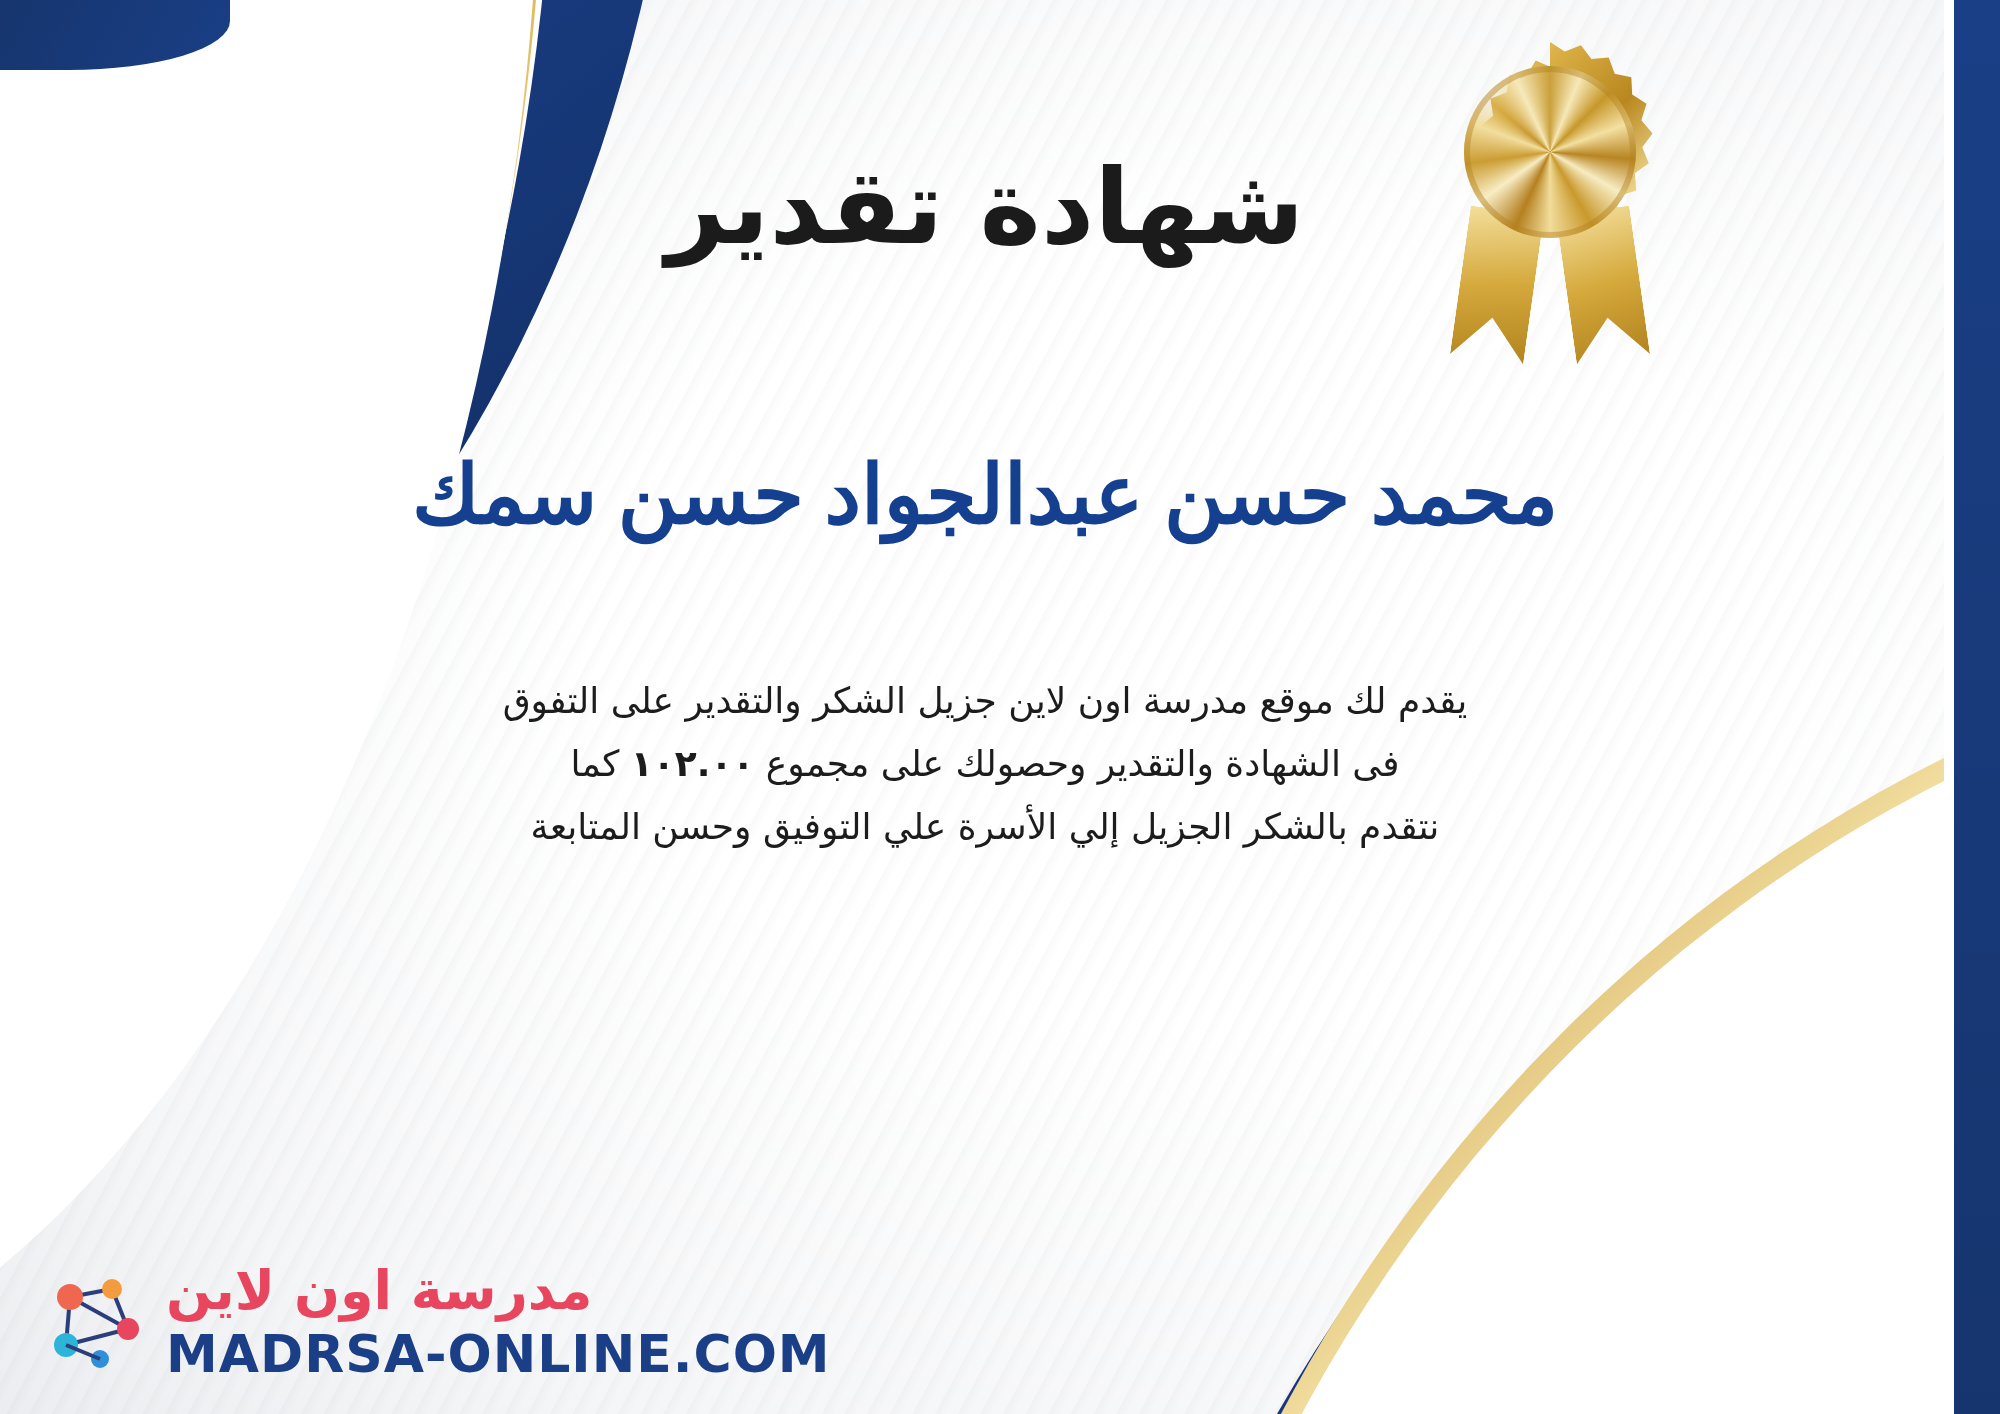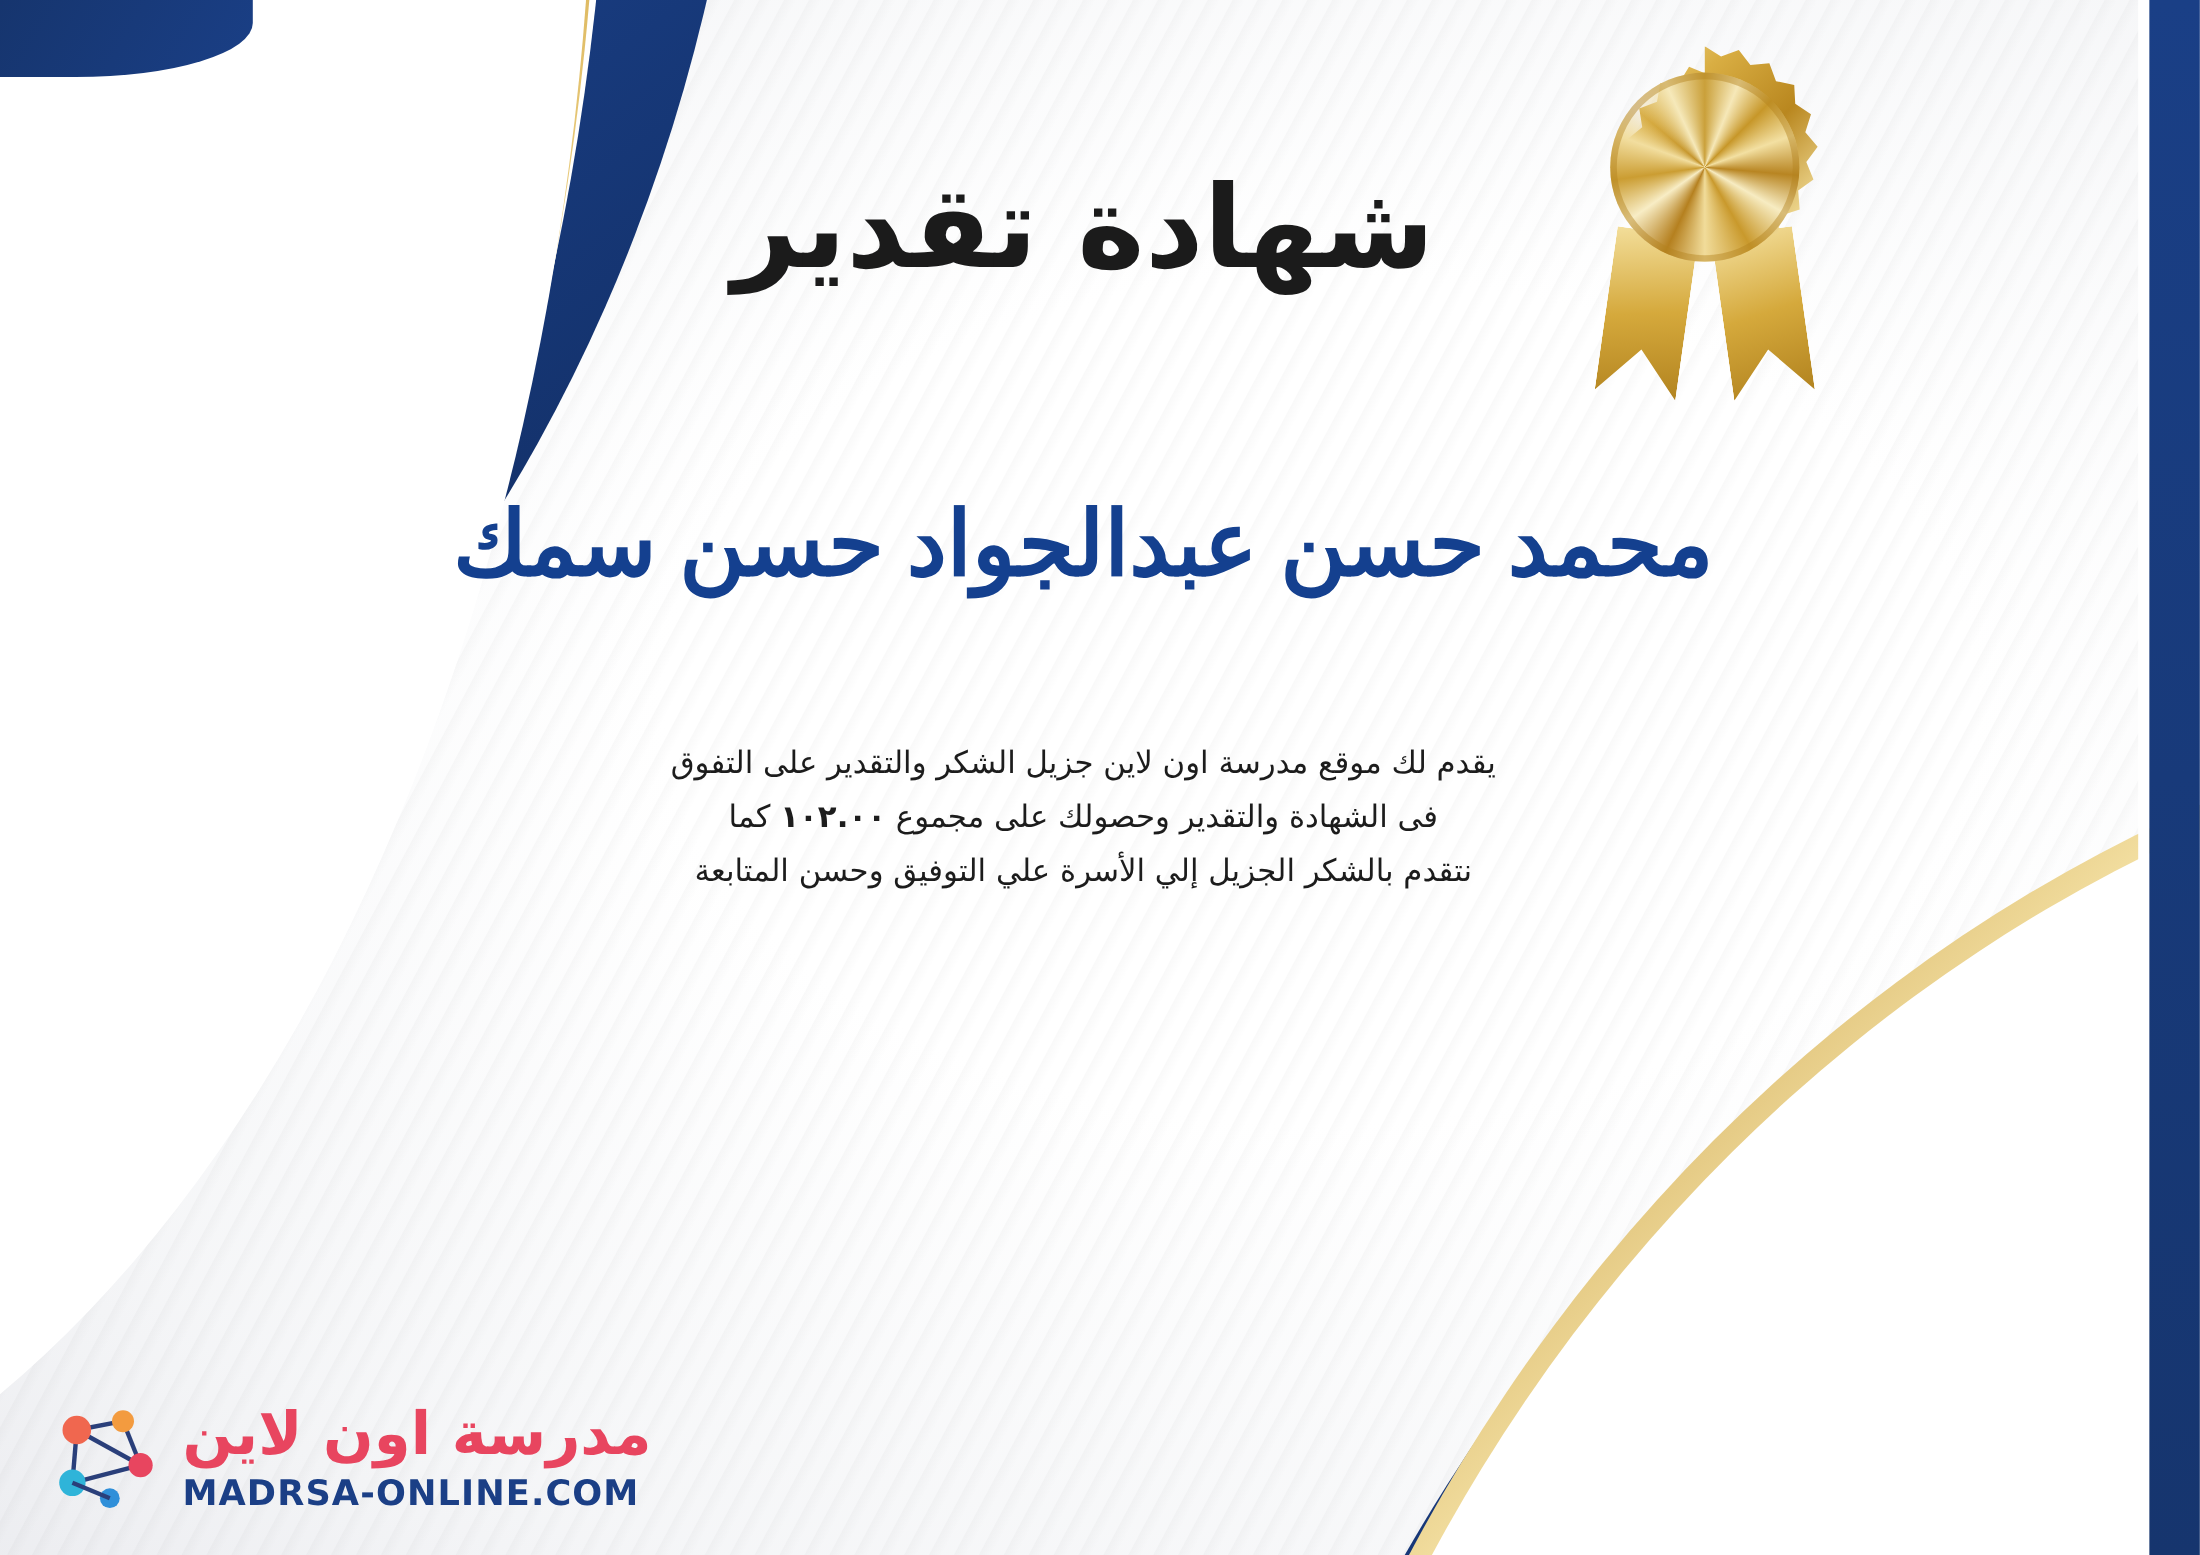--- a/index.html
+++ b/index.html
@@ -226,21 +226,21 @@
     margin-top: 185px;
     font-size: 82px;
     font-weight: 700;
     color: #14408f;
     line-height: 1.15;
     font-family: Liberation Serif, serif;
   }
 
   .body-text {
     margin-top: 125px;
-    font-size: 28px;
+    font-size: 36px;
     color: #1c1c1c;
     line-height: 1.75;
     padding: 0 40px;
   }
   .body-text .line { display: block; }
   .score {
     font-weight: 700;
     letter-spacing: 2px;
   }
 
@@ -265,21 +265,21 @@
     line-height: 1.0;
   }
   .logo-ar {
     font-size: 54px;
     font-weight: 700;
     color: #e8455f;
     white-space: nowrap;
   }
   .logo-en {
     margin-top: 10px;
-    font-size: 32px;
+    font-size: 52px;
     font-weight: 700;
     color: #1b3f86;
     letter-spacing: 1px;
     white-space: nowrap;
     direction: ltr;
   }
   .logo-mark {
     width: 110px;
     height: 110px;
     position: relative;

